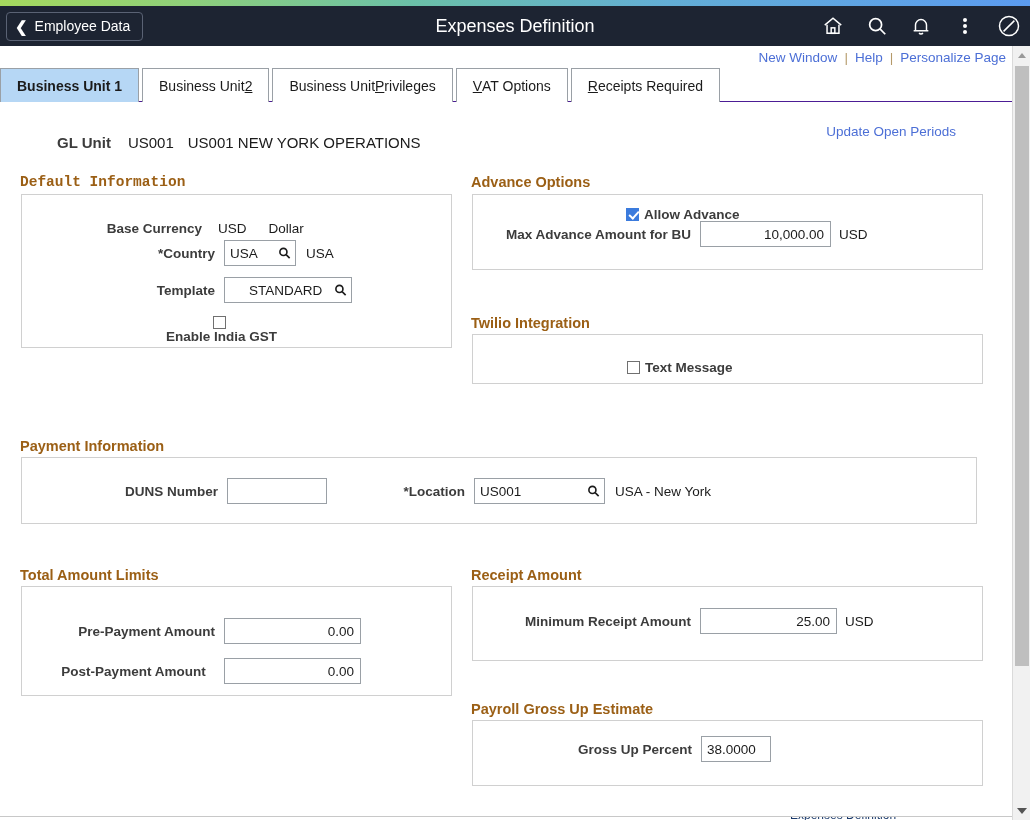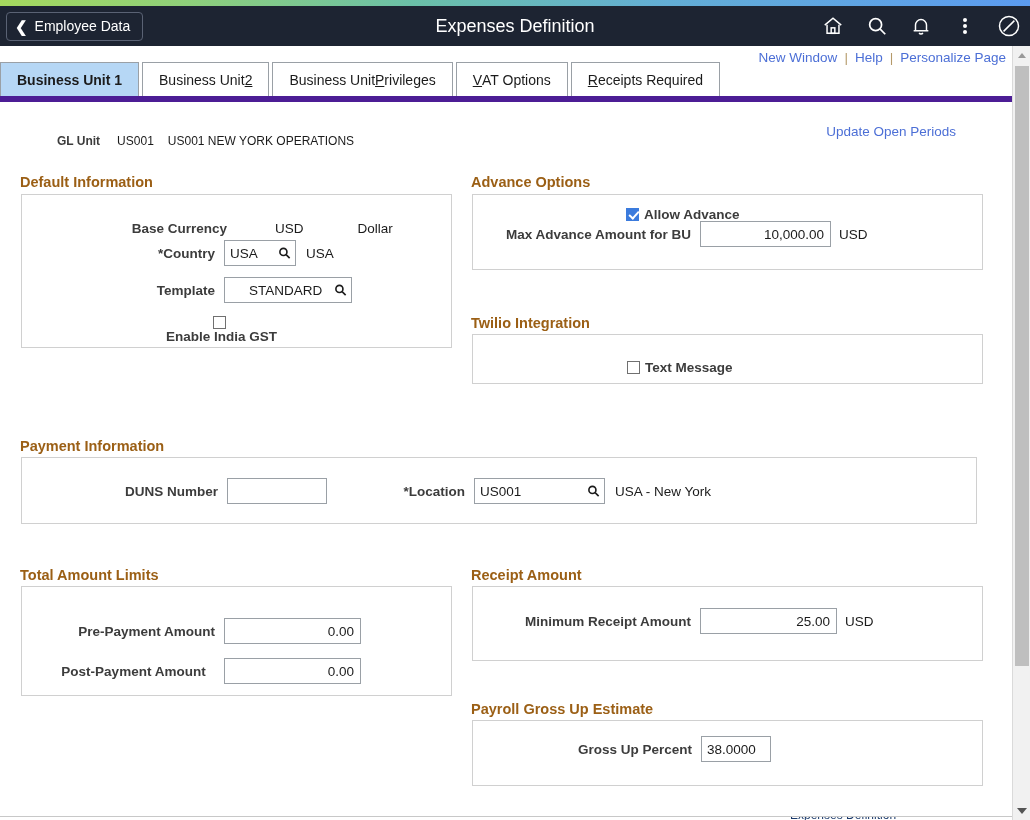--- a/index.html
+++ b/index.html
@@ -75,22 +75,22 @@
     font-size: 13.5px;
   }
   .plink { color: #4c6fd6; cursor: pointer; white-space: nowrap; }
   .lsep { color: #b59a6a; margin: 0 7px; }
 
   
   .tab-bar {
     position: absolute;
     top: 68px; left: 0;
     width: 1012px; height: 34px;
-    display: flex; align-items: flex-end;
-    border-bottom: 6px solid #4c1d95;
+    display: flex; 
+    border-bottom: 1px solid #4c1d95;
   }
   .tab {
     height: 34px;
     border: 1px solid #9aa0a6;
     border-bottom: none;
     background: #ffffff;
     display: flex; align-items: center; justify-content: center;
     padding: 0 16px;
     font-size: 14px;
     color: #1b1b1b;
@@ -109,21 +109,21 @@
   .content {
     position: absolute;
     top: 102px; left: 0;
     width: 1012px; height: 700px;
     background: #ffffff;
   }
 
   .glrow {
     position: absolute;
     top: 32px; left: 57px;
-    font-size: 12px;
+    font-size: 15px;
     color: #1b1b1b;
     display: flex; align-items: center;
   }
   .glrow .lbl { font-weight: bold; color: #3c3c3c; }
   .glrow .v1 { margin-left: 17px; }
   .glrow .v2 { margin-left: 14px; }
 
   .update-link {
     position: absolute;
     top: 22px; right: 56px;
@@ -345,24 +345,24 @@
 
 <div class="content">
 
   <div class="glrow">
     <span class="lbl">GL Unit</span>
     <span class="v1">US001</span>
     <span class="v2">US001 NEW YORK OPERATIONS</span>
   </div>
   <div class="update-link">Update Open Periods</div>
 
-  <div class="sec-title" style="left:20px; top:72px;">Default Information</div>
+  <div class="sec-title" style="left:20px; top:72px;font-family:Liberation Mono, monospace;">Default Information</div>
   <div class="sec-box" style="left:21px; top:92px; width:431px; height:154px;"></div>
 
-  <div class="frow" style="left:107px; top:119px; width:350px;gap:32px;">
+  <div class="frow" style="left:82px; top:119px; width:350px;">
     <span class="flabel" style="width:120px;">Base Currency</span>
     <span class="fstatic" style="margin-left:16px;">USD</span>
     <span class="fstatic" style="margin-left:22px;">Dollar</span>
   </div>
 
   <div class="frow" style="left:95px; top:138px; width:360px;">
     <span class="flabel" style="width:120px;">*Country</span>
     <span class="lookup-wrap" style="margin-left:9px;">
       <input class="ftext" style="width: 72px;" value="USA">
       <span class="mag">

